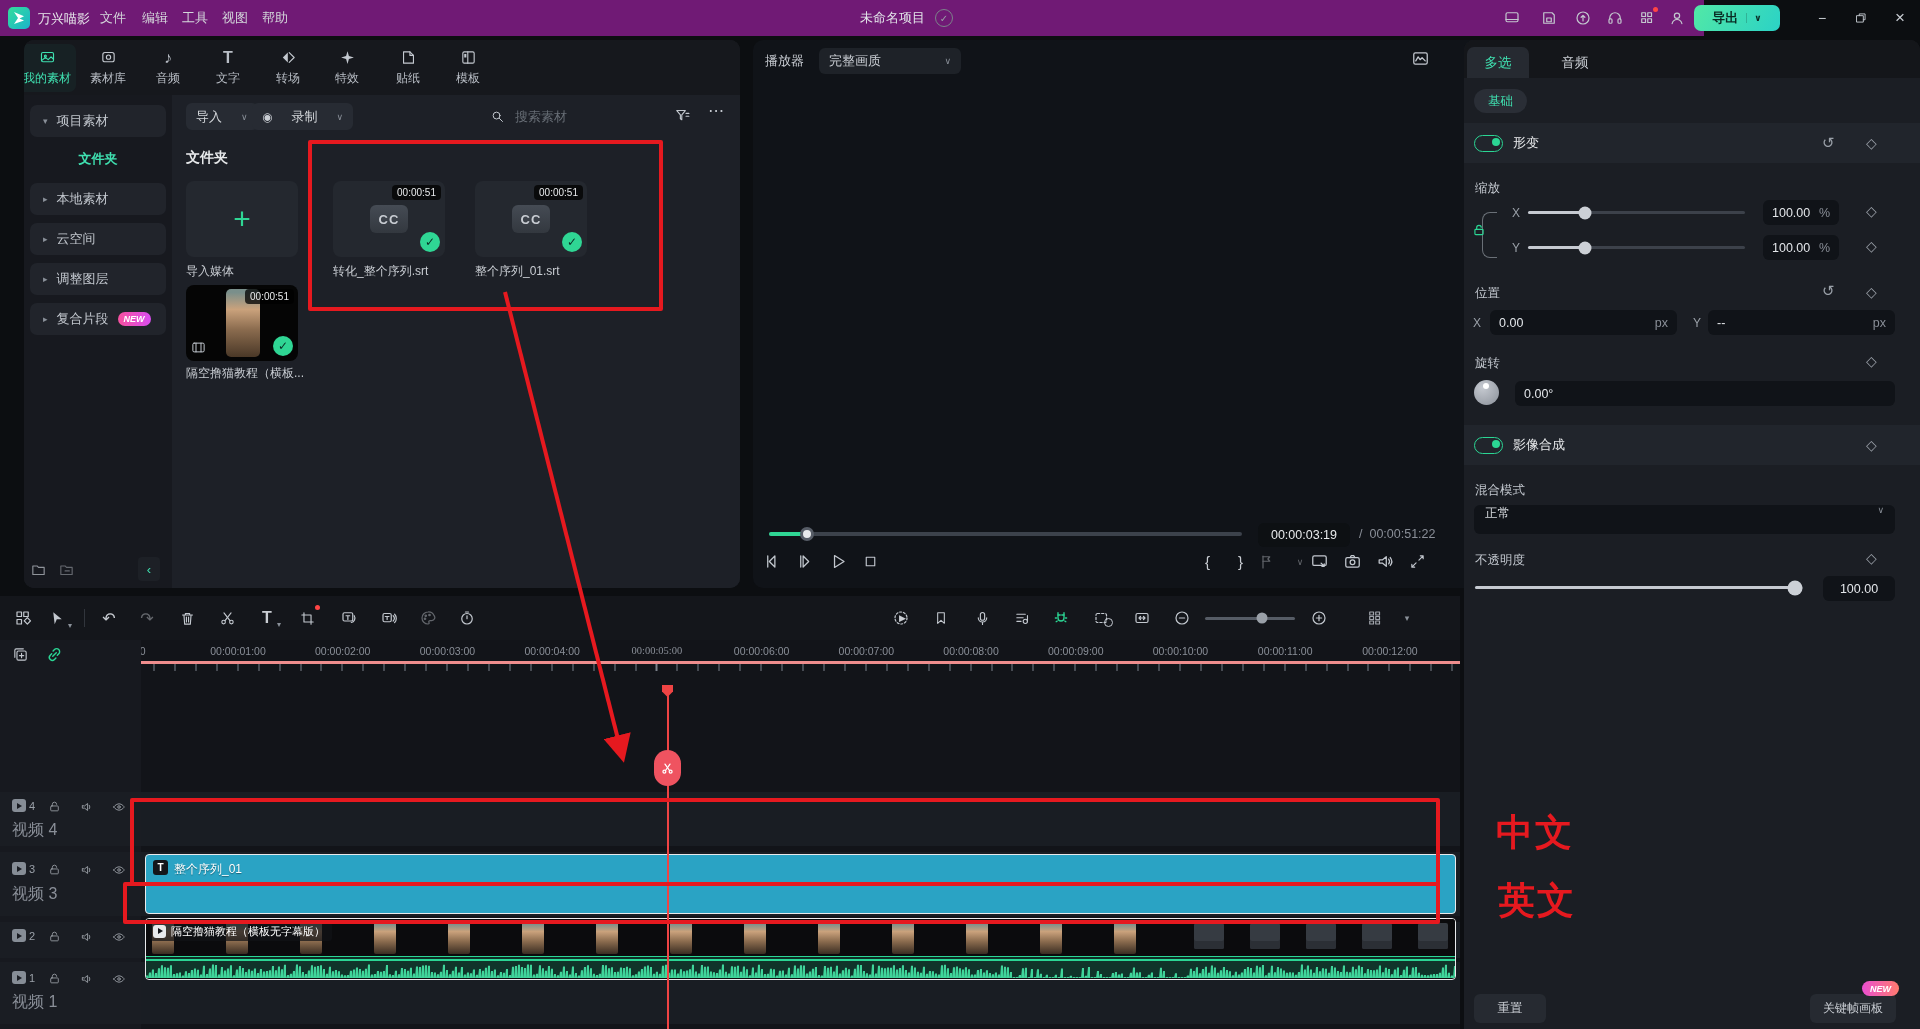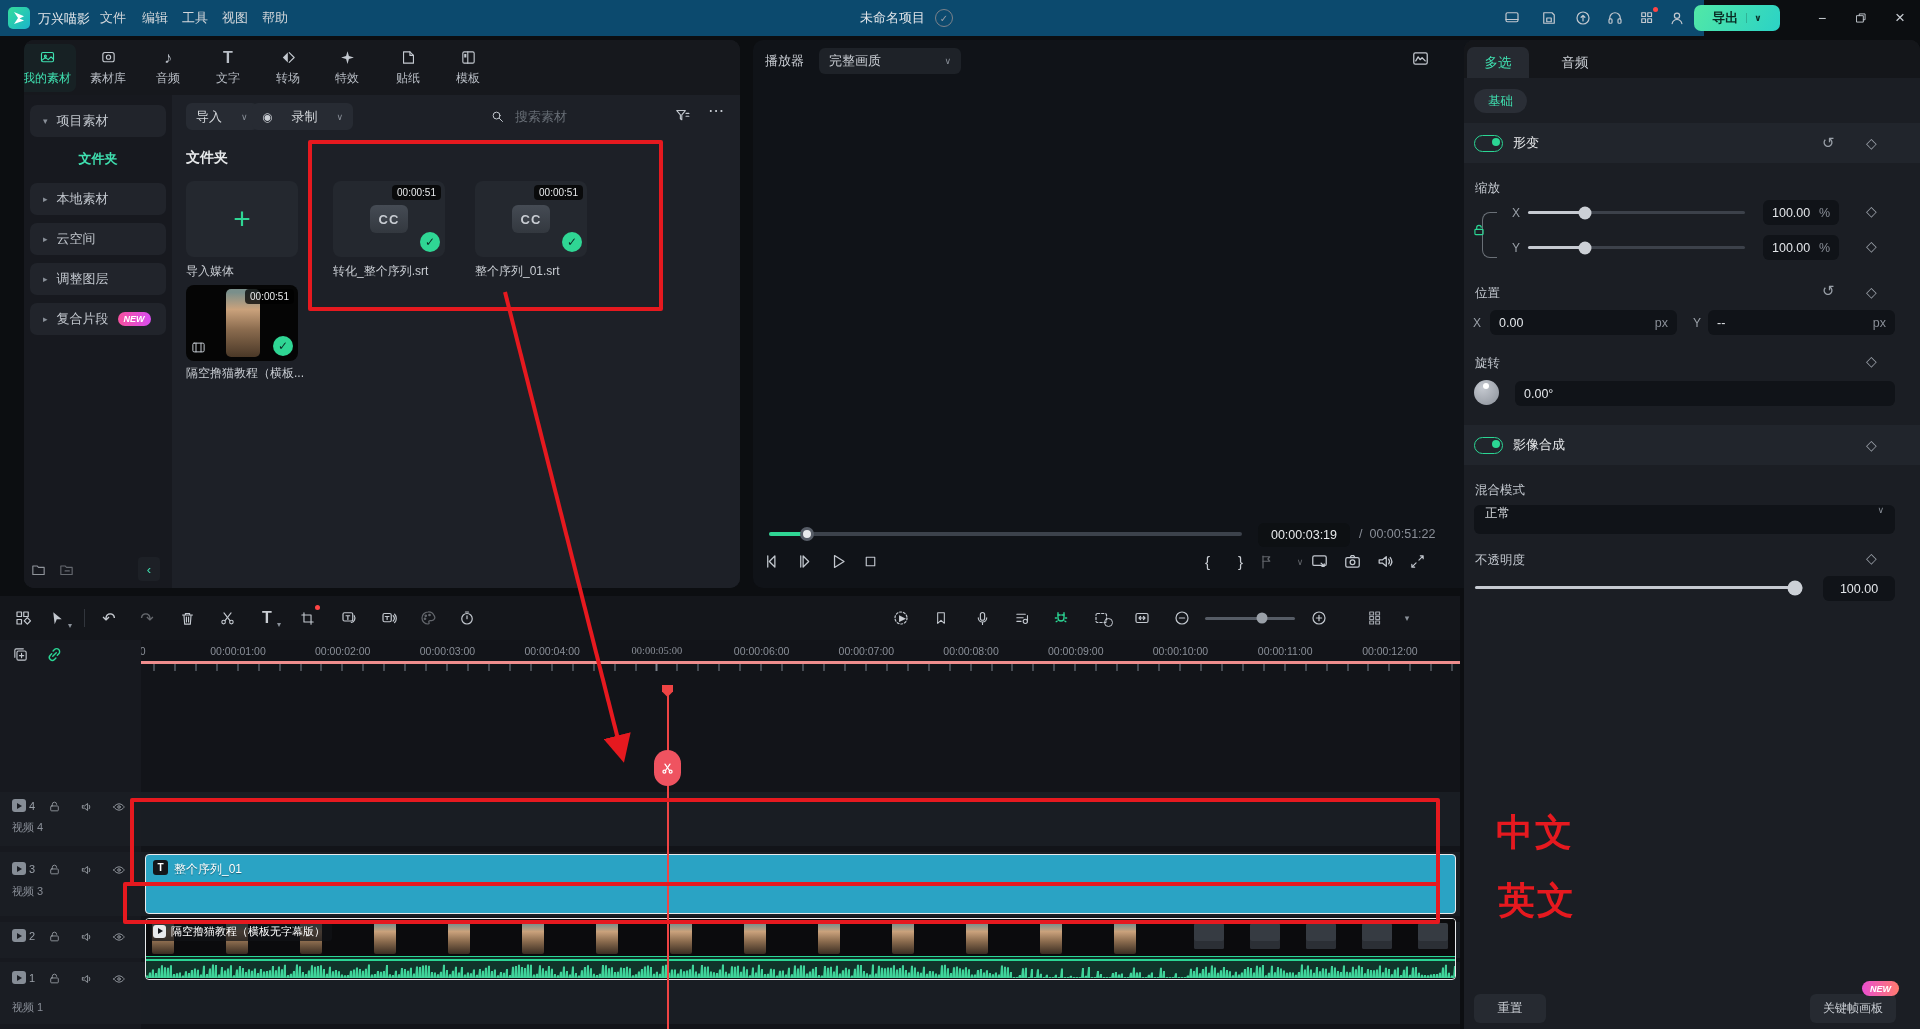--- a/index.html
+++ b/index.html
@@ -1,21 +1,21 @@
 <!DOCTYPE html>
 <html><head>
 <meta charset="utf-8">
 <style>
   html,body{margin:0;padding:0;background:#07080a;font-family:"Liberation Sans","DejaVu Sans",sans-serif;color:#d6d9dd}
   #app{position:relative;width:1920px;height:1029px;overflow:hidden;background:#0c0e11}
   svg{display:block}
   .ic{stroke:#c3c8cf;fill:none;stroke-width:1.6;stroke-linecap:round;stroke-linejoin:round}
   .dim{opacity:.45}
   
-  #titlebar{position:absolute;left:0;top:0;width:1704px;height:36px;background:#0c4a6e;display:flex;align-items:center}
+  #titlebar{position:absolute;left:0;top:0;width:1704px;height:36px;background:#701a75;display:flex;align-items:center}
   .logo{position:absolute;left:8px;top:7px;width:22px;height:22px;border-radius:5px;background:linear-gradient(135deg,#35dd9b,#1ab4cc)}
   .logo::after{content:"";position:absolute;left:6px;top:5px;width:10px;height:12px;background:#fff;clip-path:polygon(0 0,100% 35%,55% 55%,100% 70%,0 100%,40% 50%)}
   .appname{position:absolute;left:38px;top:10px;font-size:13px;color:#e8eaec}
   .menu{position:absolute;top:0;height:36px;display:flex;align-items:center;padding:0 12px;font-size:13px;color:#d3d6da;cursor:default}
   .proj{position:absolute;left:860px;top:0;height:36px;display:flex;align-items:center;gap:10px;font-size:13px;color:#e3e6ea}
   .projchk{width:16px;height:16px;border:1.2px solid #7c828a;border-radius:50%;color:#9aa0a8;font-size:10px;display:flex;align-items:center;justify-content:center}
   .tbi-ic{position:absolute;top:9px;width:18px;height:18px}
   .exportbtn{position:absolute;left:1694px;top:5px;width:86px;height:26px;border-radius:7px;background:linear-gradient(120deg,#52e8a6,#2bd2c6);display:flex;align-items:center;justify-content:center;gap:8px;color:#0a2c24;font-size:13px;font-weight:bold}
   .exportbtn .chev{font-size:9px;color:#0a2c24;border-left:1px solid rgba(0,0,0,.18);padding-left:7px}
   .winbtn{position:absolute;top:8px;width:20px;height:20px;color:#c9cdd3;font-size:14px;display:flex;align-items:center;justify-content:center}
@@ -105,21 +105,21 @@
   #theader{position:absolute;left:0;top:44px;width:141px;height:389px;background:#17191f}
   #tbody{position:absolute;left:141px;top:44px;width:1319px;height:389px;background:#121419;overflow:hidden}
   .rlabel{position:absolute;top:5px;transform:translateX(-50%);font-size:10.5px;color:#8a8f98;white-space:nowrap}
   #redline{position:absolute;left:0;top:21px;width:1319px;height:2.5px;background:#ef8d8d}
   #ticks{position:absolute;left:0;top:24px;width:1319px;height:7px;background:repeating-linear-gradient(90deg,#7b818a 0 1px,transparent 1px 20.94px);background-position:-8.5px 0}
   .band{position:absolute;background:#191d23}
   .hband{position:absolute;left:0;width:141px;background:#1a1d23}
   .thicon{position:absolute;display:flex;align-items:center;gap:3px;color:#9aa0a8;font-size:11px}
   .filmsq{width:14px;height:13px;background:#868d96;border-radius:3px;position:relative}
   .filmsq::after{content:"";position:absolute;left:5px;top:3.5px;border-left:5px solid #1a1d23;border-top:3px solid transparent;border-bottom:3px solid transparent}
-  .tlabel{position:absolute;left:12px;font-size:11px;color:#8a8f98;white-space:nowrap}
+  .tlabel{position:absolute;left:12px;font-size:16px;color:#8a8f98;white-space:nowrap}
   .subclip{position:absolute;left:4px;width:1311px;background:#2aa3c4;border:1.5px solid #e8eaec;border-radius:4px;box-sizing:border-box}
   .clip-t{position:absolute;left:7px;top:5px;width:15px;height:15px;background:#14161a;border-radius:3px;color:#fff;font-size:10px;font-weight:bold;display:flex;align-items:center;justify-content:center}
   .clipname{position:absolute;left:28px;top:6px;font-size:12px;color:#fff;text-shadow:0 1px 1px rgba(0,0,0,.4)}
   #vclip{position:absolute;left:4px;top:278px;width:1311px;height:62px;border:1.5px solid #e8eaec;border-radius:4px;box-sizing:border-box;overflow:hidden;background:#0b0b0d}
   #thumbstrip{position:absolute;left:0;top:0;width:1309px;height:37px;background:#0b0b0d}
   .vthumb{position:absolute;top:2px;width:22px;height:33px;border-radius:2px;background:linear-gradient(180deg,#7a8f8b 8%,#caa27c 32%,#8a6b4e 62%,#3a2d22 100%)}
   .gthumb{position:absolute;top:4px;width:30px;height:26px;border-radius:2px;background:#363b42;box-shadow:inset 0 -8px 0 #2b2f35}
   #tealsep{position:absolute;left:0;top:37px;width:1309px;height:5px;background:linear-gradient(180deg,#2bd694 0 1.5px,#0e2e26 1.5px 3.5px,#2bd694 3.5px 5px)}
   #waveband{position:absolute;left:0;top:42px;width:1309px;height:17px;background:#10342a}
   .vcliptag{position:absolute;left:4px;top:3px;display:flex;align-items:center;gap:5px;background:rgba(16,18,22,.72);border-radius:3px;padding:2px 7px 2px 3px;font-size:11px;color:#fff;z-index:2}
@@ -790,21 +790,21 @@
               <path d="M4 10v4h4l5 4V6l-5 4z"></path>
               <path d="M16 9a5 5 0 0 1 0 6"></path>
             </svg>
           </span>
         <span class="thicon" style="left:112px;top:10px">
             <svg class="ic" viewBox="0 0 24 24" width="14" height="14" style="opacity:.75">
               <path d="M3 12s3.5-5.5 9-5.5S21 12 21 12s-3.5 5.5-9 5.5S3 12 3 12z"></path>
               <circle cx="12" cy="12" r="2.2"></circle>
             </svg>
           </span>
-        <div class="tlabel" style="top:38px">视频 1</div>
+        <div class="tlabel" style="top:30px">视频 1</div>
       </div>
 
     </div>
 
     <div id="tbody">
       <div id="ruler-labels" style="position:absolute;left:0;top:0;width:1319px;height:28px">
           <span class="rlabel" style="left: -10px;">:00:00</span>
           <span class="rlabel" style="left: 97px;">00:00:01:00</span>
           <span class="rlabel" style="left: 201.72px;">00:00:02:00</span>
           <span class="rlabel" style="left: 306.44px;">00:00:03:00</span>

